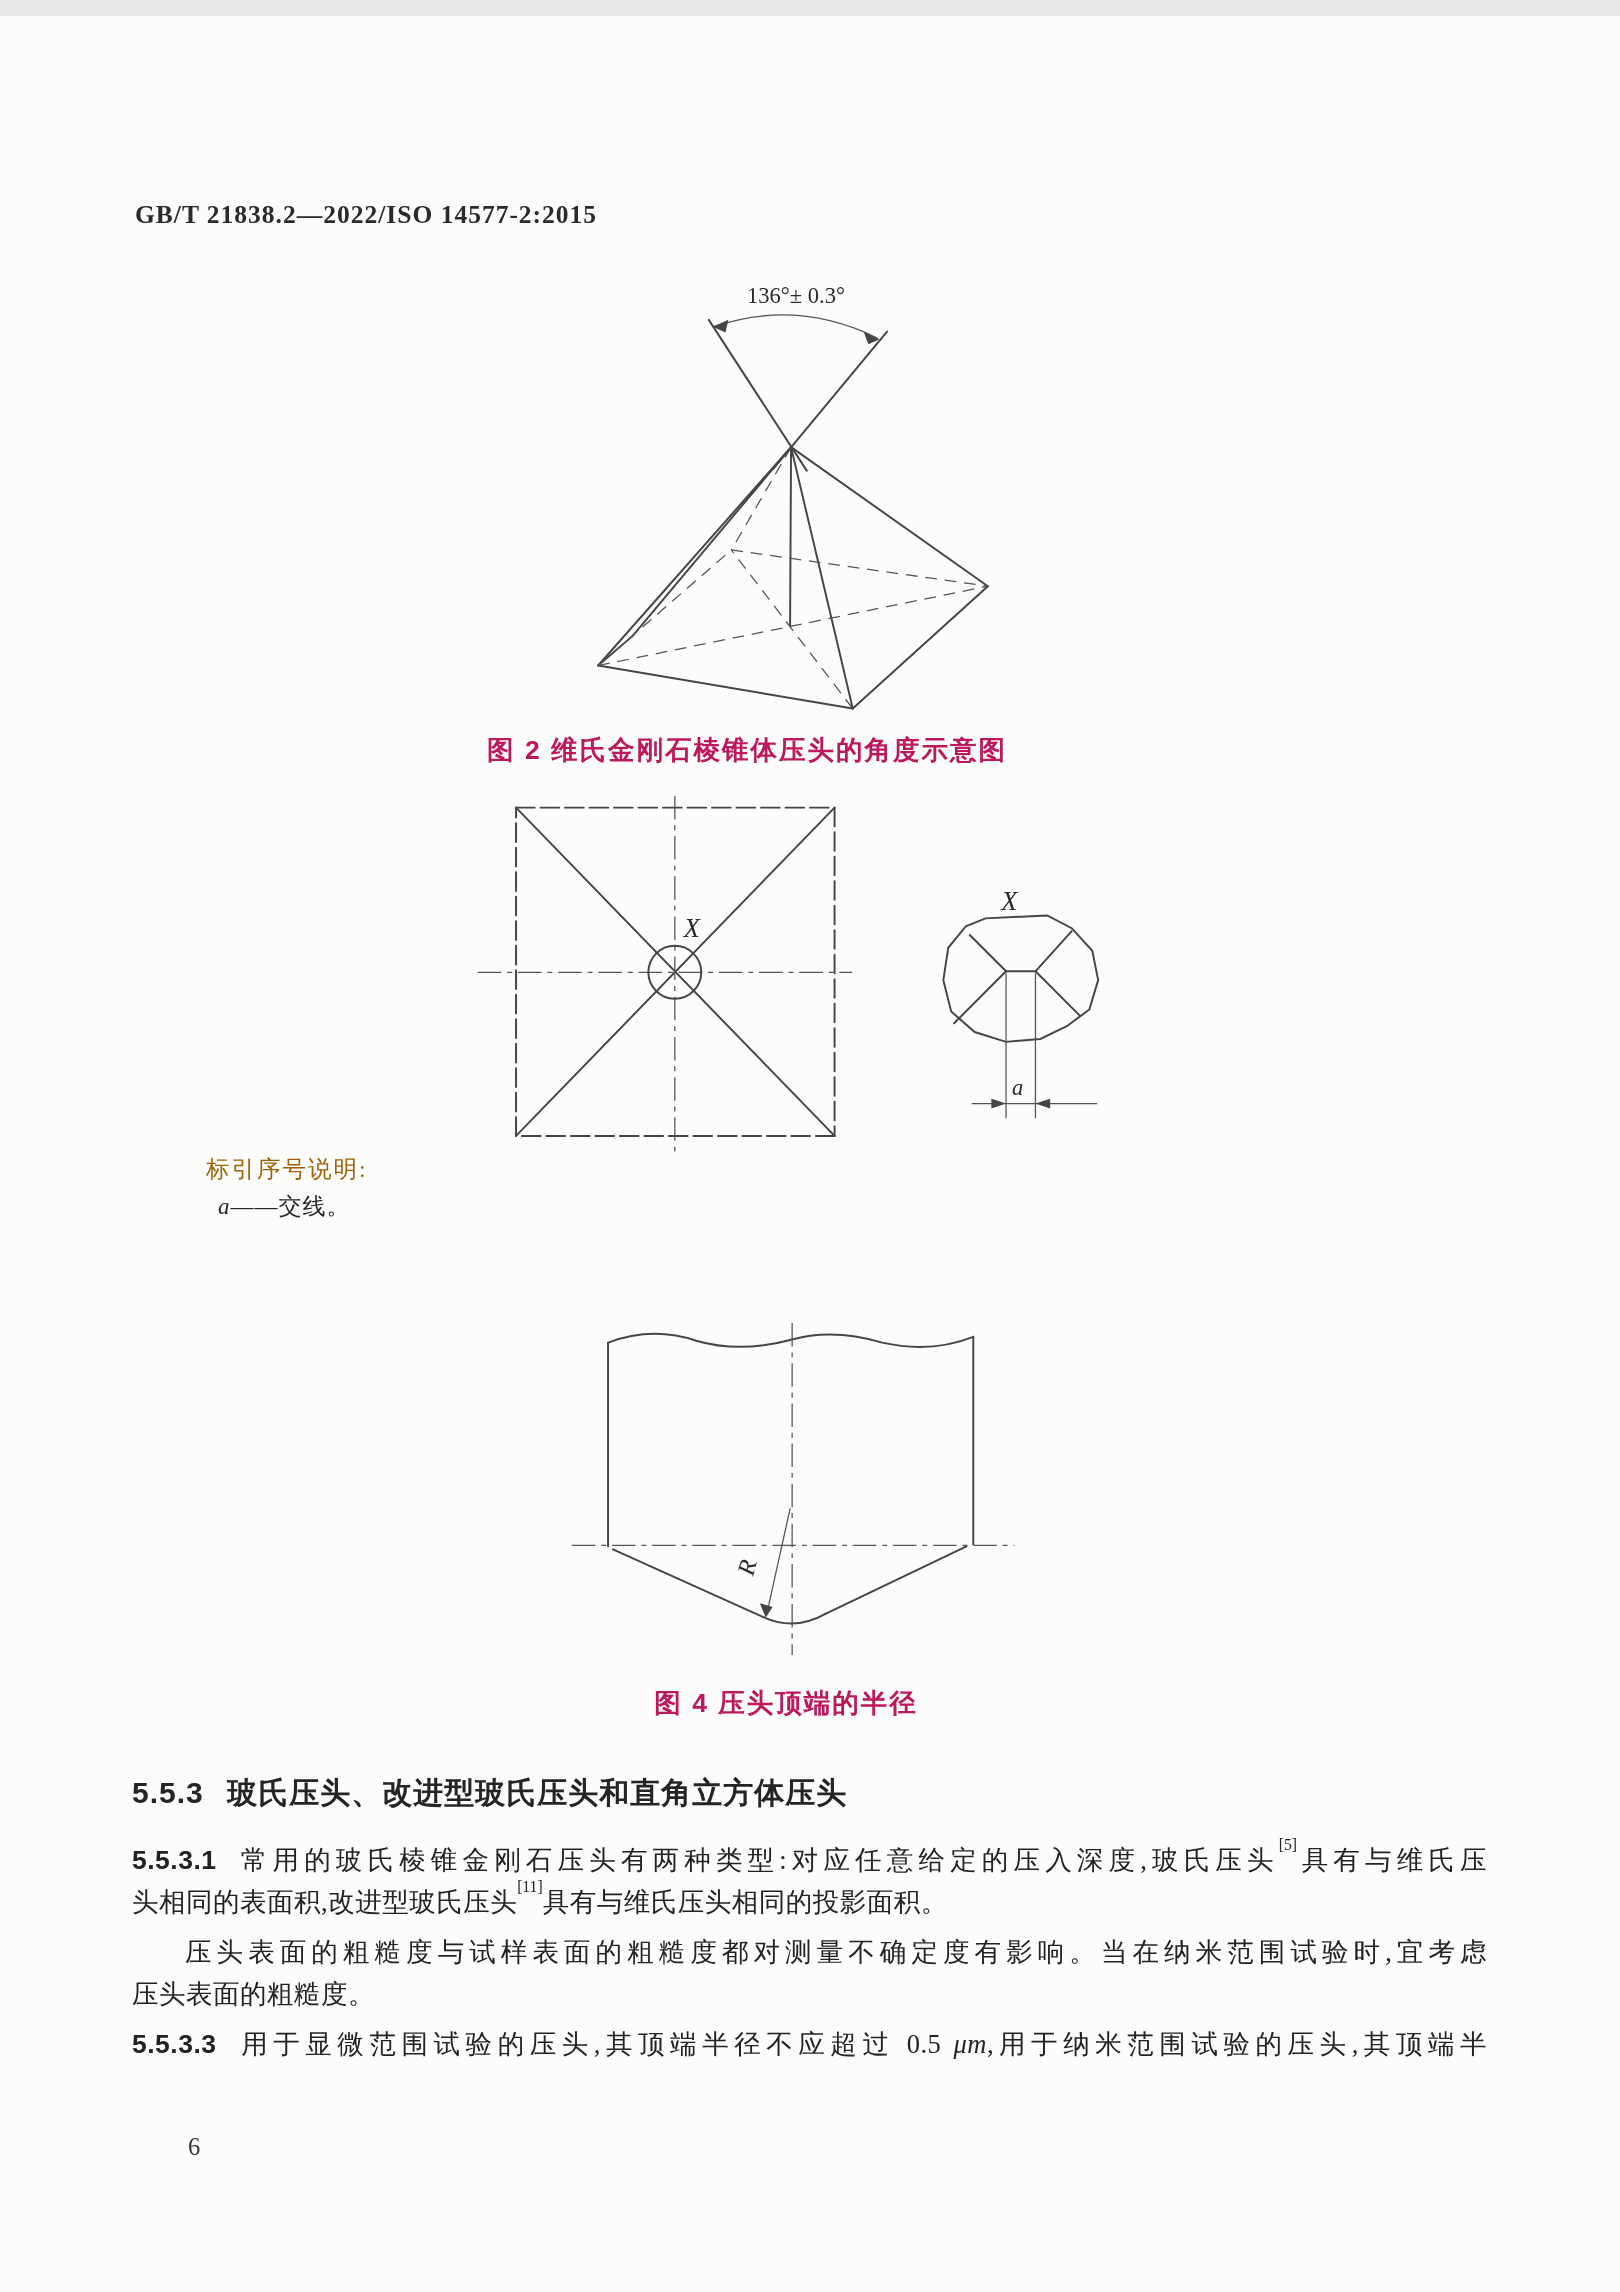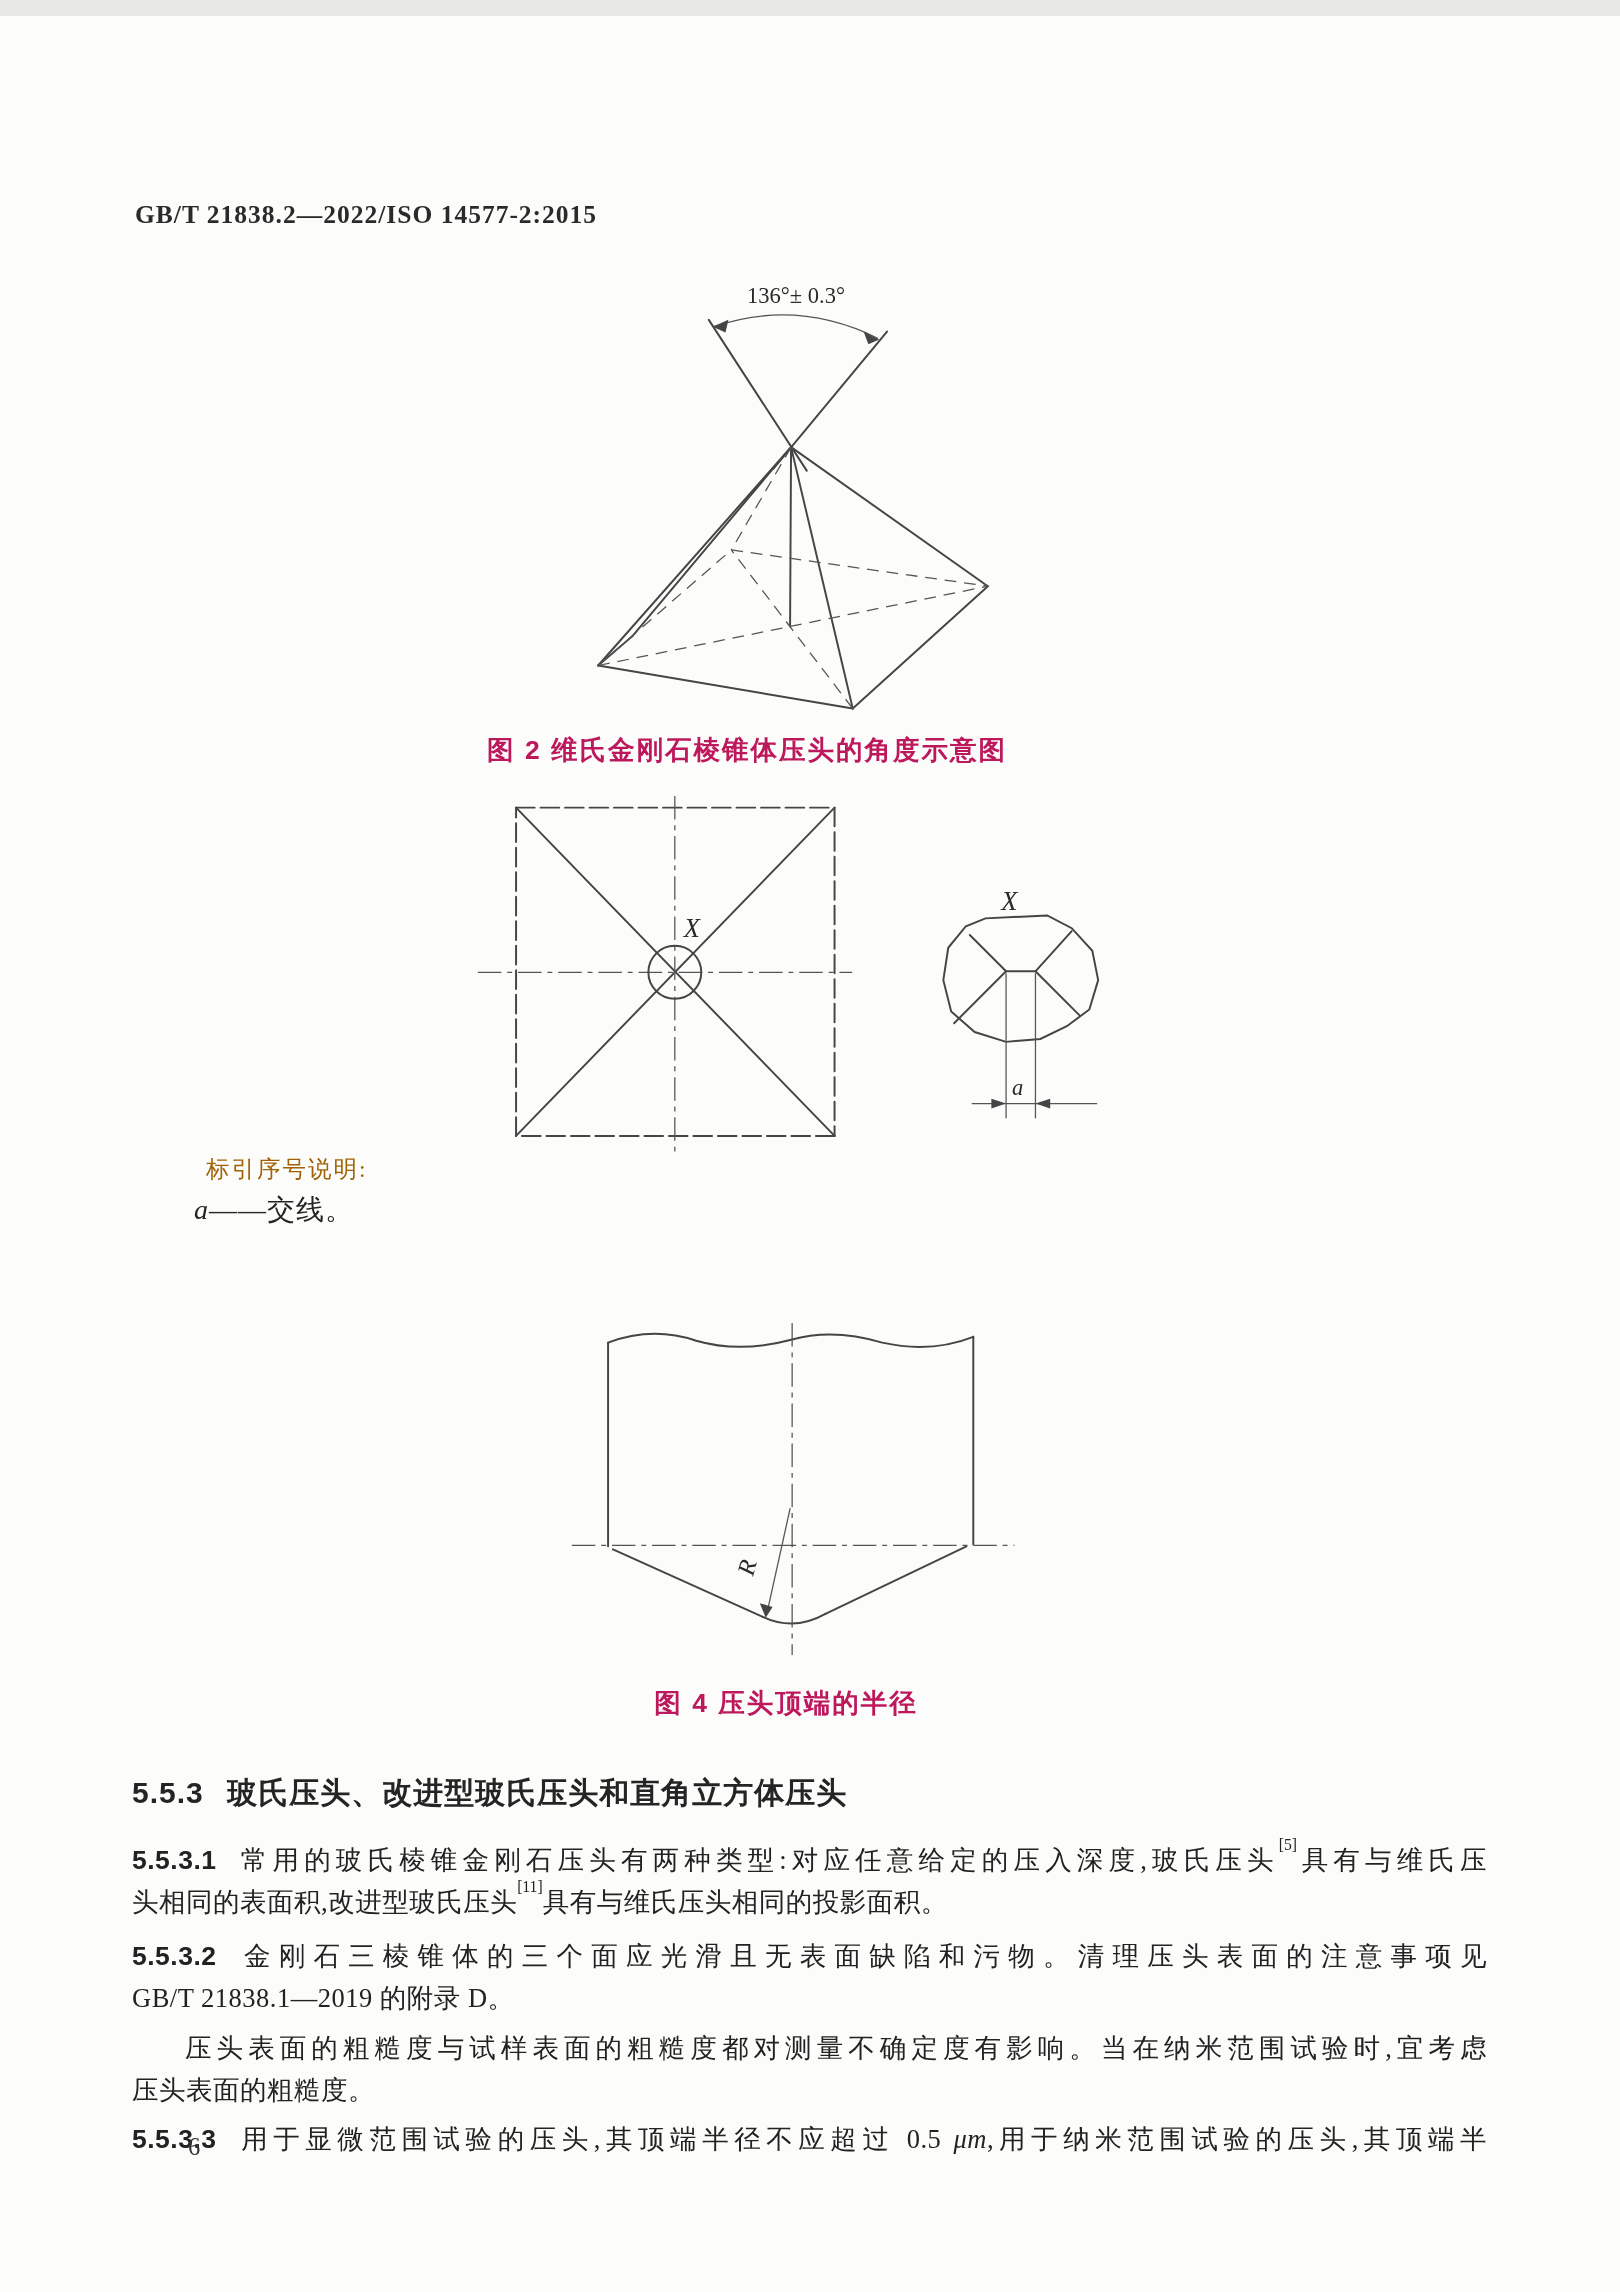--- a/index.html
+++ b/index.html
@@ -20,21 +20,21 @@
   }
   .caption{
     font-family:"Liberation Sans","DejaVu Sans",sans-serif;
     font-weight:bold;font-size:26.5px;color:#be185d;
     text-align:center;letter-spacing:2px;
   }
   .cap2{left:355px;top:716px;width:784px;}
   .cap3{left:367px;top:1235px;width:784px;}
   .cap4{left:394px;top:1669px;width:784px;}
   .legend-title{left:206px;top:1137px;font-size:23.5px;color:#a16207;letter-spacing:2px;}
-  .legend-item{left:194px;top:1175px;font-size:28px;color:#242424;letter-spacing:1px;}
+  .legend-item{left:218px;top:1175px;font-size:23px;color:#242424;letter-spacing:1px;}
   .legend-item .sym{font-style:italic;font-family:"Liberation Serif",serif;}
   .heading{
     left:132px;top:1757px;width:1355px;
     font-family:"Liberation Sans","DejaVu Sans",sans-serif;
     font-weight:bold;font-size:30px;color:#242424;letter-spacing:1px;
   }
   .heading .num{margin-right:23.5px;}
   .body-block{
     left:132px;top:1823px;width:1355px;
     font-size:26.5px;line-height:42px;color:#222;
@@ -163,24 +163,20 @@
     <span class="num">5.5.3</span><span>玻氏压头、改进型玻氏压头和直角立方体压头</span>
   </div>
 
   <div class="abs body-block">
 
     <div class="para">
       <div class="jline"><span class="num">5.5.3.1</span><span>常用的玻氏棱锥金刚石压头有两种类型:对应任意给定的压入深度,玻氏压头</span><sup class="ref">[5]</sup><span>具有与维氏压</span></div>
       <div><span>头相同的表面积,改进型玻氏压头</span><sup class="ref">[11]</sup><span>具有与维氏压头相同的投影面积。</span></div>
     </div>
 
-    <div class="para mt">
-      <div class="jline"><span class="num">5.5.3.2</span><span>金刚石三棱锥体的三个面应光滑且无表面缺陷和污物。清理压头表面的注意事项见</span></div>
-      <div><span>GB/T 21838.1—2019 的附录 D。</span></div>
-    </div>
 
     <div class="para mt0">
       <div class="jline indent2"><span>压头表面的粗糙度与试样表面的粗糙度都对测量不确定度有影响。当在纳米范围试验时,宜考虑</span></div>
       <div><span>压头表面的粗糙度。</span></div>
     </div>
 
     <div class="para mt0">
       <div class="jline"><span class="num">5.5.3.3</span><span>用于显微范围试验的压头,其顶端半径不应超过 0.5 </span><span class="unit">μm</span><span>,用于纳米范围试验的压头,其顶端半</span></div>
     </div>
 

